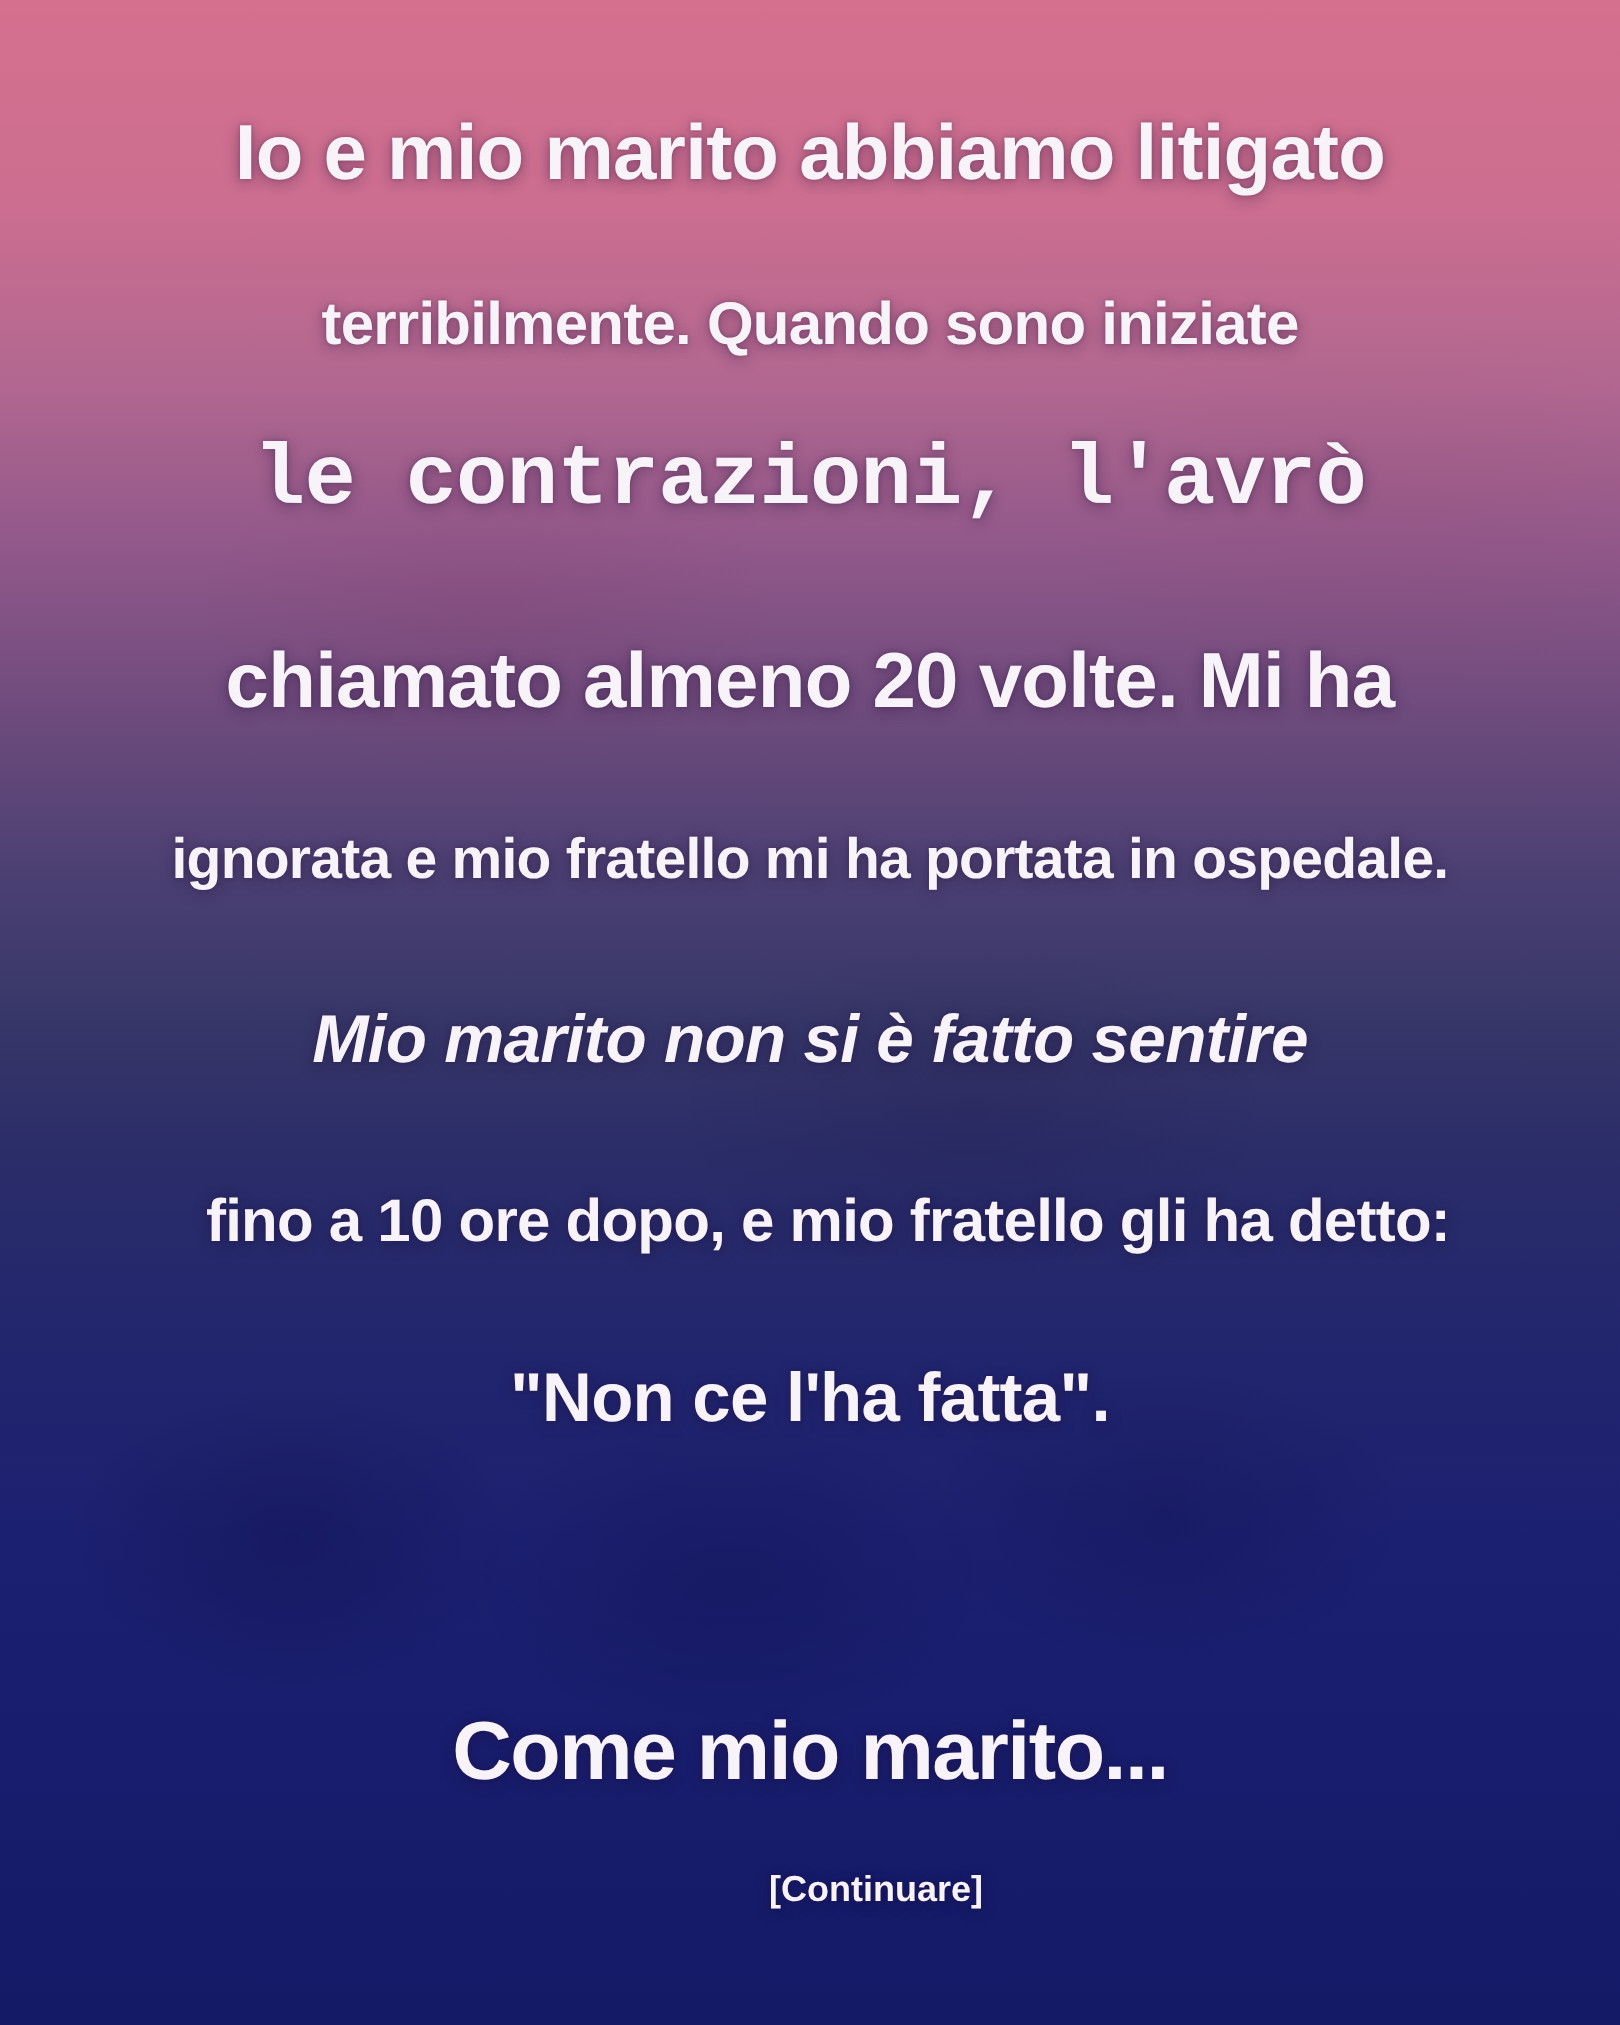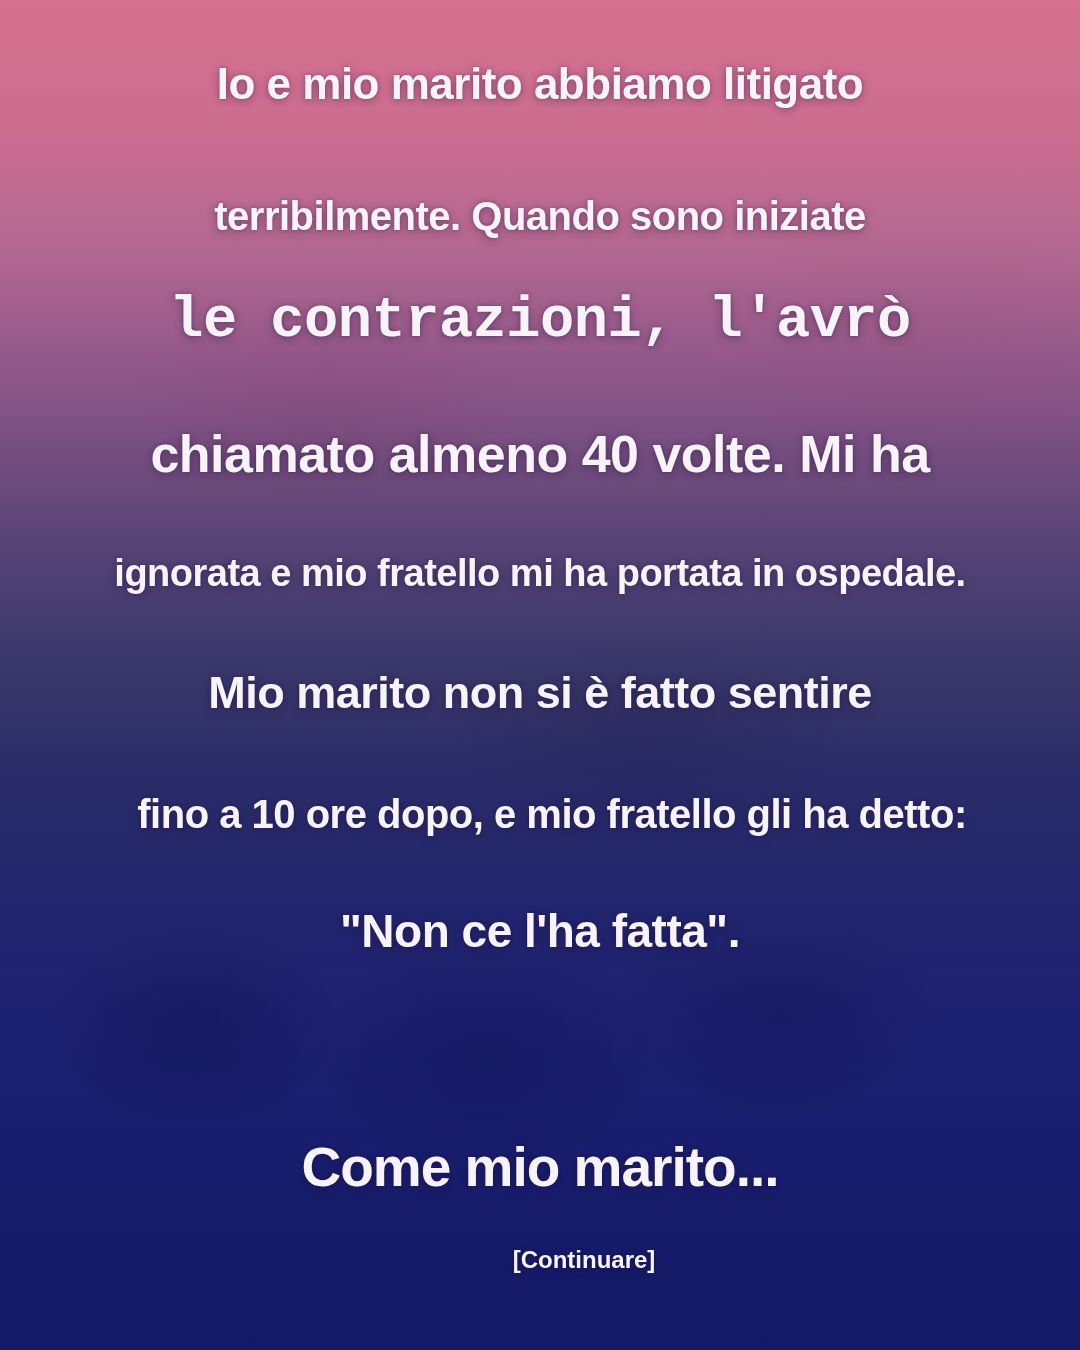--- a/index.html
+++ b/index.html
@@ -47,44 +47,44 @@
     width: 100%;
     text-align: center;
     color: #f7f3f8;
     font-weight: 700;
     line-height: 1;
     white-space: nowrap;
     letter-spacing: -0.5px;
     text-shadow: 0 2px 10px rgba(35, 18, 60, 0.40), 0 0 3px rgba(35, 18, 60, 0.28);
     z-index: 2;
   }
-  .l0 { top: 62px;  font-size: 44px; text-align: center; }
+  .l0 { top: 76px;  font-size: 52px; text-align: center; }
   .l1 { top: 196px; font-size: 40px; }
   .l2 { top: 293px; font-size: 57px; font-family: Liberation Mono, monospace; }
   .l3 { top: 428px; font-size: 52px; }
   .l4 { top: 554px; font-size: 38px; }
-  .l5 { top: 670px; font-size: 45px; }
+  .l5 { top: 670px; font-size: 45px; font-style: italic; }
   .l6 { top: 794px; font-size: 40px; margin-left: 12px; }
   .l7 { top: 908px; font-size: 46px; }
   .closing { top: 1140px; font-size: 55px; letter-spacing: -1px; }
   .cta {
     top: 1248px;
     font-size: 24px;
     letter-spacing: 0;
     cursor: pointer;
     margin-left: 44px;
   }
 </style>
 </head>
 <body>
 
 <div class="card">
   <div class="line l0">Io e mio marito abbiamo litigato</div>
   <div class="line l1">terribilmente. Quando sono iniziate</div>
   <div class="line l2">le contrazioni, l'avrò</div>
-  <div class="line l3">chiamato almeno 40 volte. Mi ha</div>
+  <div class="line l3">chiamato almeno 20 volte. Mi ha</div>
   <div class="line l4">ignorata e mio fratello mi ha portata in ospedale.</div>
   <div class="line l5">Mio marito non si è fatto sentire</div>
   <div class="line l6">fino a 10 ore dopo, e mio fratello gli ha detto:</div>
   <div class="line l7">"Non ce l'ha fatta".</div>
   <div class="line closing">Come mio marito...</div>
   <div class="line cta">[Continuare]</div>
 </div>
 
 </body></html>

